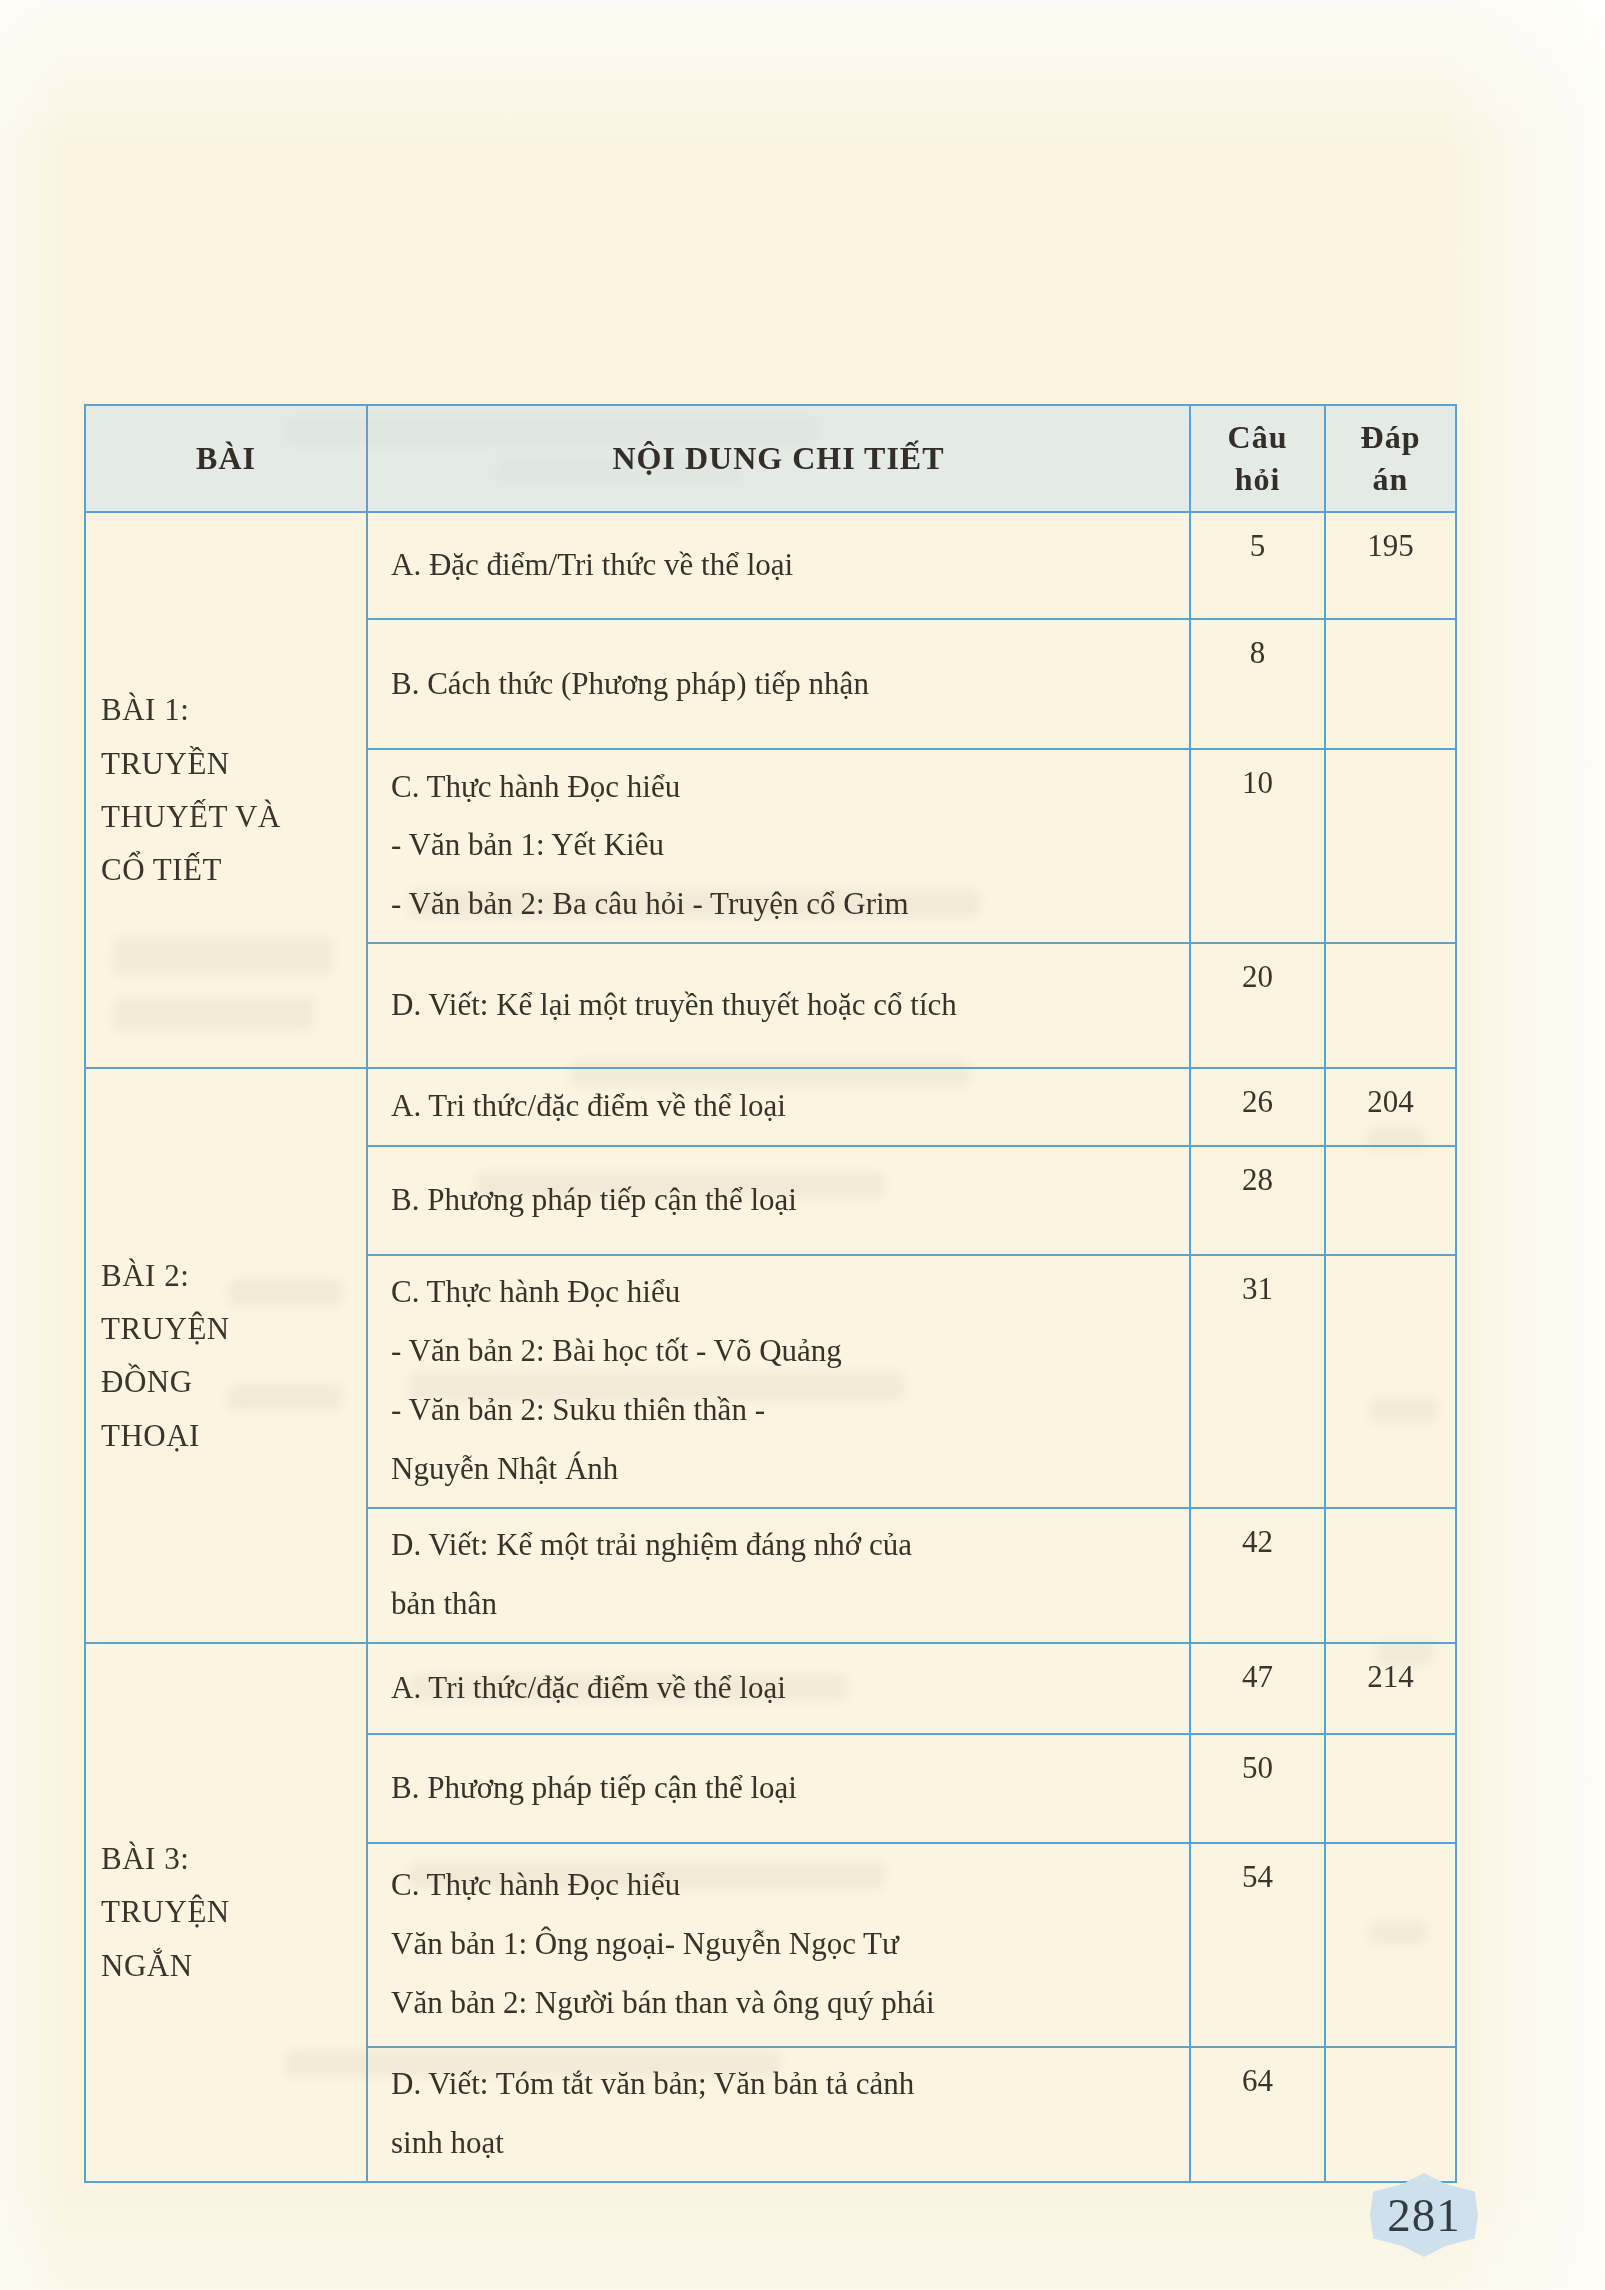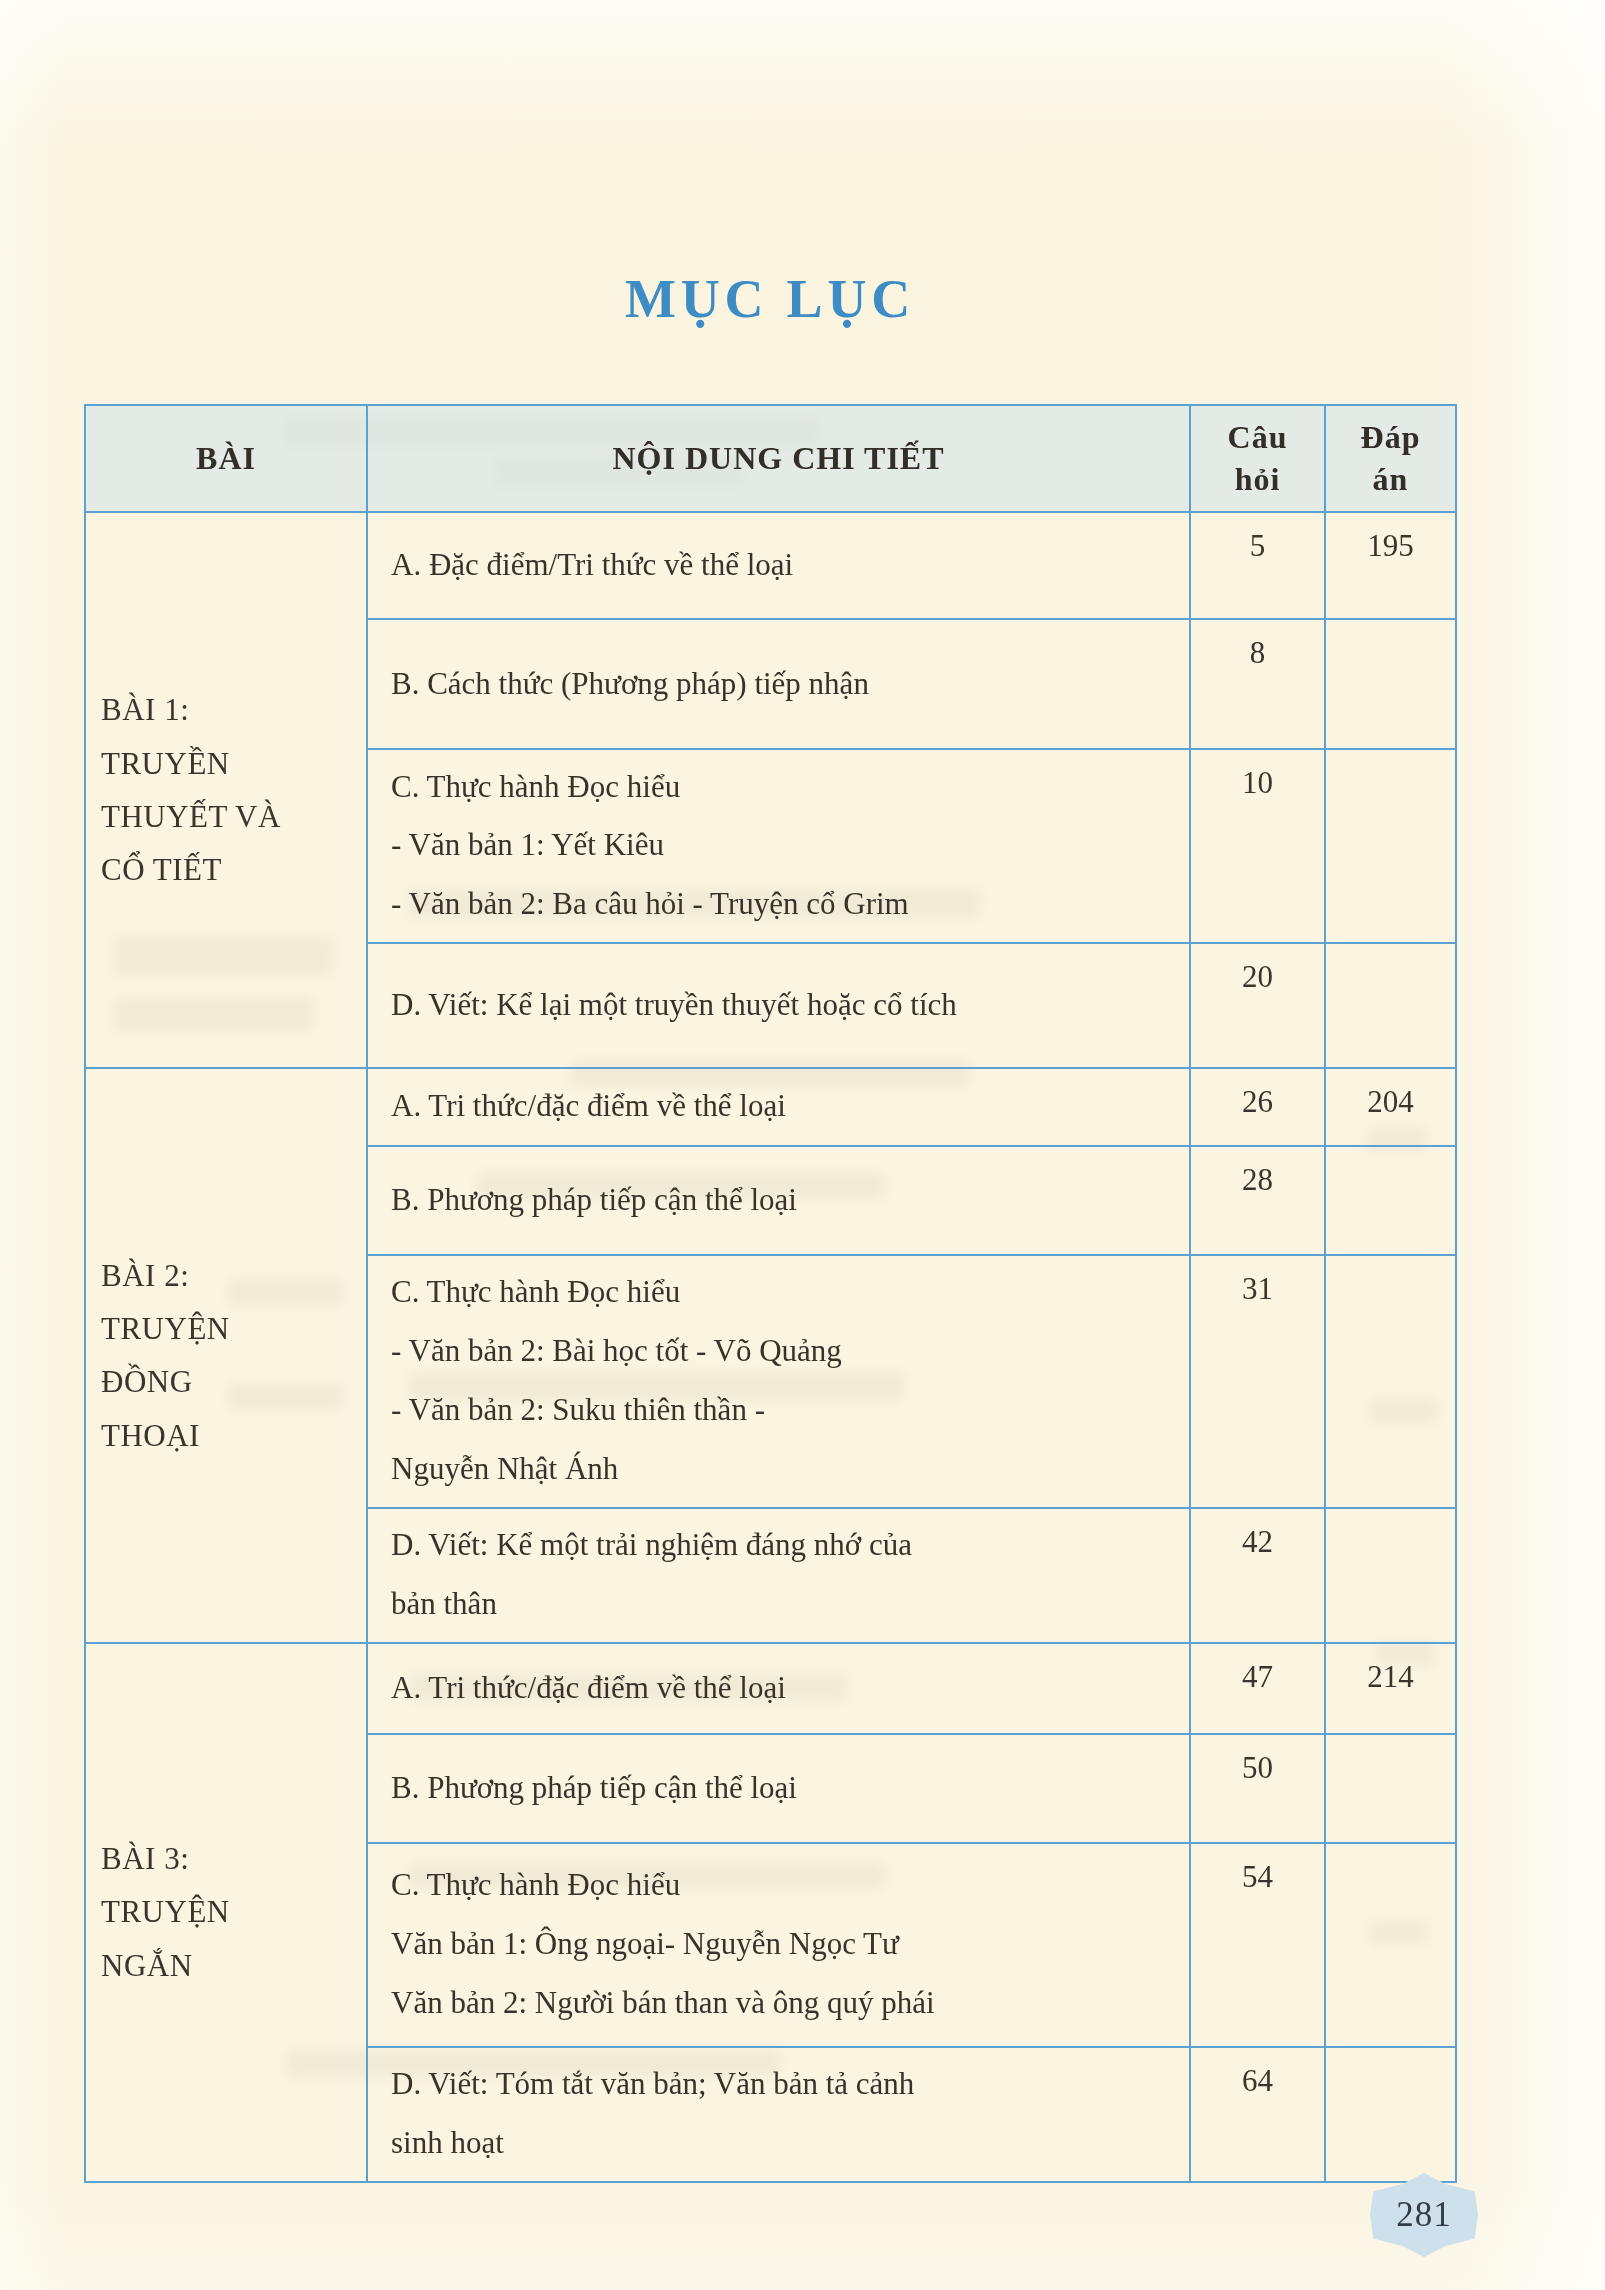--- a/index.html
+++ b/index.html
@@ -52,21 +52,21 @@
   td.num{
     vertical-align:top;text-align:center;padding-top:15px;
     font-size:31px;color:#3a352c;
   }
   .page-badge{
     position:absolute;left:1370px;top:2173px;width:108px;height:84px;
     background:#cfe0ed;
     clip-path:polygon(50% 0%,70% 13%,97% 22%,100% 50%,97% 78%,70% 87%,50% 100%,30% 87%,3% 78%,0% 50%,3% 22%,30% 13%);
     display:flex;align-items:center;justify-content:center;
   }
-  .page-badge span{font-size:35px;color:#333c42;letter-spacing:1px;}
+  .page-badge span{font-size:47px;color:#333c42;letter-spacing:1px;}
 </style>
 </head>
 <body>
 
 <div class="page">
 
   <div class="smudge" style="left:285px;top:416px;width:533px;height:30px;"></div>
   <div class="smudge" style="left:495px;top:458px;width:247px;height:27px;"></div>
   <div class="smudge" style="left:114px;top:937px;width:219px;height:38px;"></div>
   <div class="smudge" style="left:114px;top:997px;width:200px;height:34px;"></div>
@@ -77,21 +77,20 @@
   <div class="smudge" style="left:228px;top:1279px;width:114px;height:27px;"></div>
   <div class="smudge" style="left:228px;top:1384px;width:114px;height:27px;"></div>
   <div class="smudge" style="left:409px;top:1674px;width:438px;height:27px;"></div>
   <div class="smudge" style="left:409px;top:1862px;width:476px;height:27px;"></div>
   <div class="smudge" style="left:285px;top:2050px;width:495px;height:27px;"></div>
   <div class="smudge" style="left:1367px;top:1127px;width:59px;height:25px;"></div>
   <div class="smudge" style="left:1370px;top:1398px;width:67px;height:25px;"></div>
   <div class="smudge" style="left:1377px;top:1641px;width:57px;height:25px;"></div>
   <div class="smudge" style="left:1370px;top:1921px;width:57px;height:23px;"></div>
 
-  <h1 class="title">MỤC LỤC</h1>
 
   <table class="toc">
     <colgroup>
       <col style="width:282px">
         <col style="width:823px">
         <col style="width:135px">
         <col style="width:131px">
     </colgroup>
     <thead>
       <tr style="height:107px">

